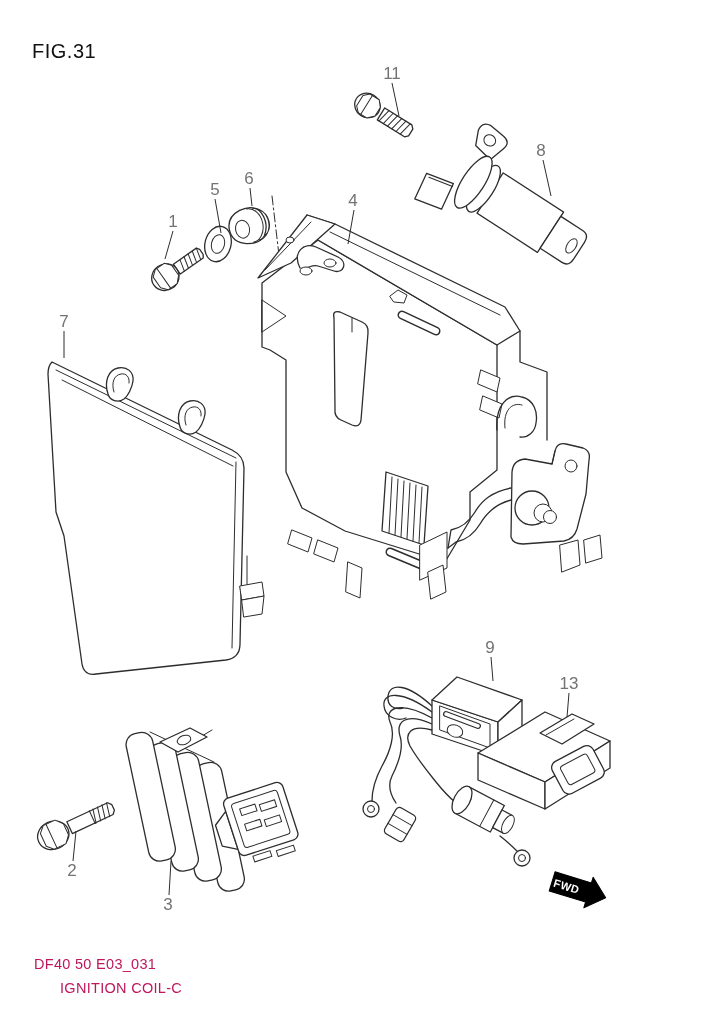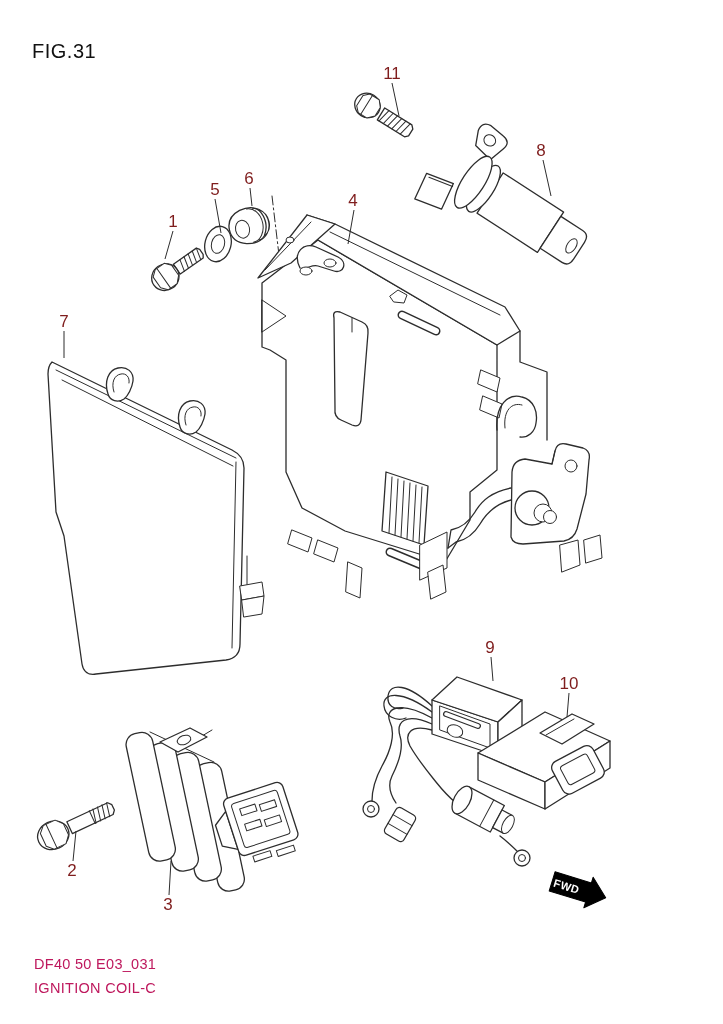--- a/index.html
+++ b/index.html
@@ -1,24 +1,24 @@
 <!DOCTYPE html>
 <html><head>
 <meta charset="utf-8">
 <style>
   html,body{margin:0;padding:0;background:#ffffff;}
   .page{position:relative;width:723px;height:1024px;background:#ffffff;overflow:hidden;
         font-family:"Liberation Sans",sans-serif;color:#1a1a1a;}
   .fig-title{position:absolute;left:32px;top:40px;font-size:20px;font-weight:400;
              letter-spacing:.5px;color:#111;}
   .callout{position:absolute;transform:translate(-50%,-50%);font-size:17px;font-weight:500;
-           color:#7f1d1d;line-height:1;}
+           color:#737373;line-height:1;}
   .footer-line{position:absolute;left:34px;font-size:14.5px;color:#be185d;letter-spacing:.3px;}
   .footer-code{top:956px;}
-  .footer-caption{top:980px;}
+  .footer-caption{top:980px;margin-left:26px;}
   svg.diagram{position:absolute;left:0;top:0;}
   .ln{fill:none;stroke:#2d2d2d;stroke-width:1.3;stroke-linejoin:round;stroke-linecap:round;}
   .fw{fill:#ffffff;stroke:#2d2d2d;stroke-width:1.3;stroke-linejoin:round;stroke-linecap:round;}
   .thin{stroke-width:1;}
   .leader{stroke:#2d2d2d;stroke-width:1;fill:none;}
   .cap-o{stroke:#2d2d2d;stroke-width:9;stroke-linecap:round;}
   .cap-i{stroke:#ffffff;stroke-width:6;stroke-linecap:round;}
   .fwd-text{font-family:"Liberation Sans",sans-serif;font-size:11px;font-weight:700;
             fill:#ffffff;letter-spacing:.5px;}
 </style>
@@ -234,19 +234,19 @@
 
   <div class="callout" style="left:173px;top:221px;">1</div>
   <div class="callout" style="left:72px;top:870px;">2</div>
   <div class="callout" style="left:168px;top:904px;">3</div>
   <div class="callout" style="left:353px;top:200px;">4</div>
   <div class="callout" style="left:215px;top:189px;">5</div>
   <div class="callout" style="left:249px;top:178px;">6</div>
   <div class="callout" style="left:64px;top:321px;">7</div>
   <div class="callout" style="left:541px;top:150px;">8</div>
   <div class="callout" style="left:490px;top:647px;">9</div>
-  <div class="callout" style="left:569px;top:683px;">10</div>
+  <div class="callout" style="left:569px;top:683px;">13</div>
   <div class="callout" style="left:392px;top:73px;">11</div>
 
   <div class="footer-line footer-code">DF40 50 E03_031</div>
   <div class="footer-line footer-caption">IGNITION COIL-C</div>
 
 </div>
 
 </body></html>

